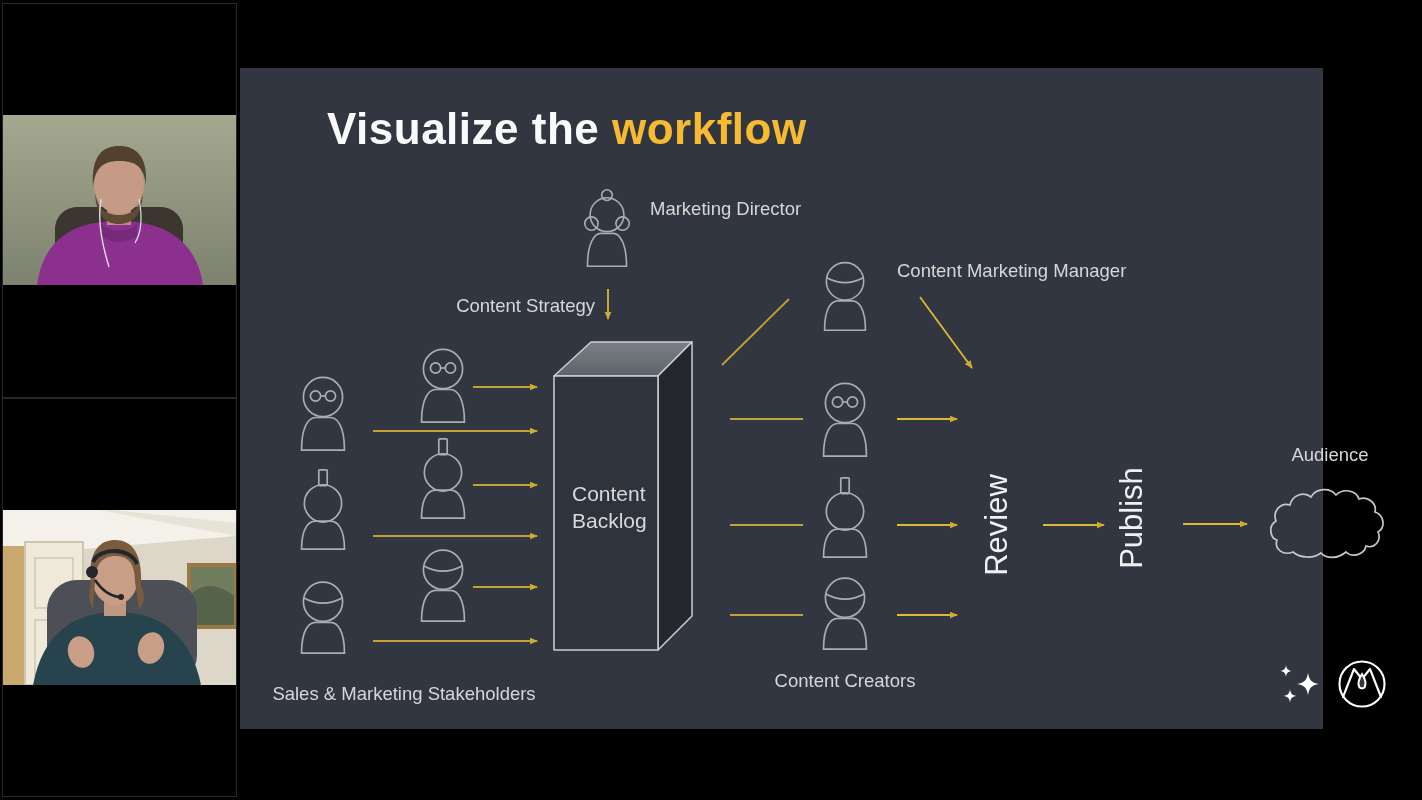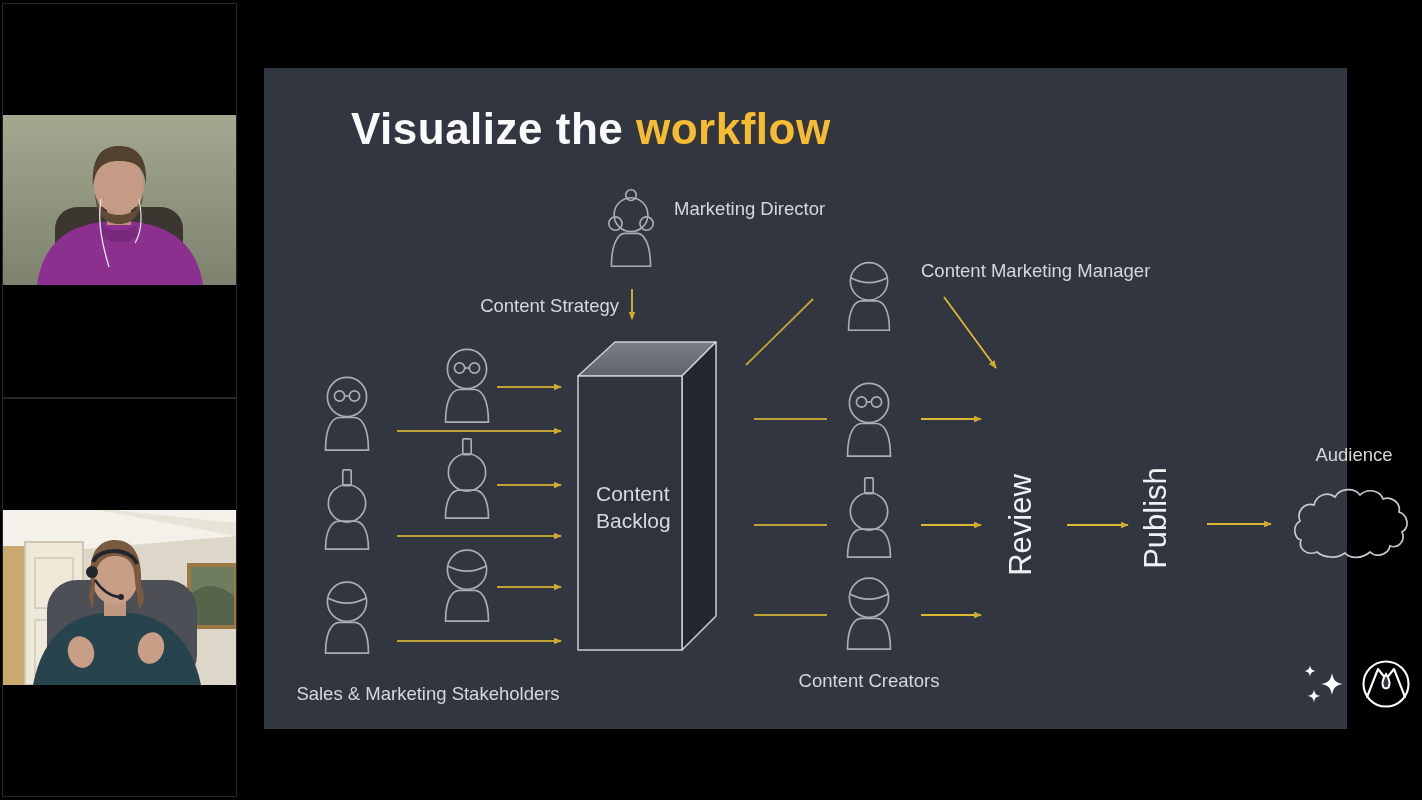--- a/index.html
+++ b/index.html
@@ -12,21 +12,20 @@
   .panel-top{left:2px;top:3px;width:235px;height:395px;}
   .panel-bottom{left:2px;top:398px;width:235px;height:399px;}
   .video-tile{position:absolute;overflow:hidden;}
   .video-top{left:3px;top:115px;width:233px;height:170px;}
   .video-bottom{left:3px;top:510px;width:233px;height:175px;}
   .video-tile svg{display:block;}
   
   .slide{
     position:absolute;left:240px;top:68px;width:1083px;height:661px;
     background:#323640;
-    margin-left:24px;
   }
   .slide-title{
     position:absolute;left:87px;top:36px;margin:0;
     font-size:44px;font-weight:bold;letter-spacing:.5px;color:#fafafa;
     white-space:nowrap;
   }
   .slide-title .hl{color:#f6bb31;}
   svg.diagram{position:absolute;left:0;top:0;width:1173px;height:661px;}
   .person{fill:none;stroke:#a9aeb4;stroke-width:1.8;}
   .flow-line{stroke:#c2a233;stroke-width:1.8;fill:none;}

